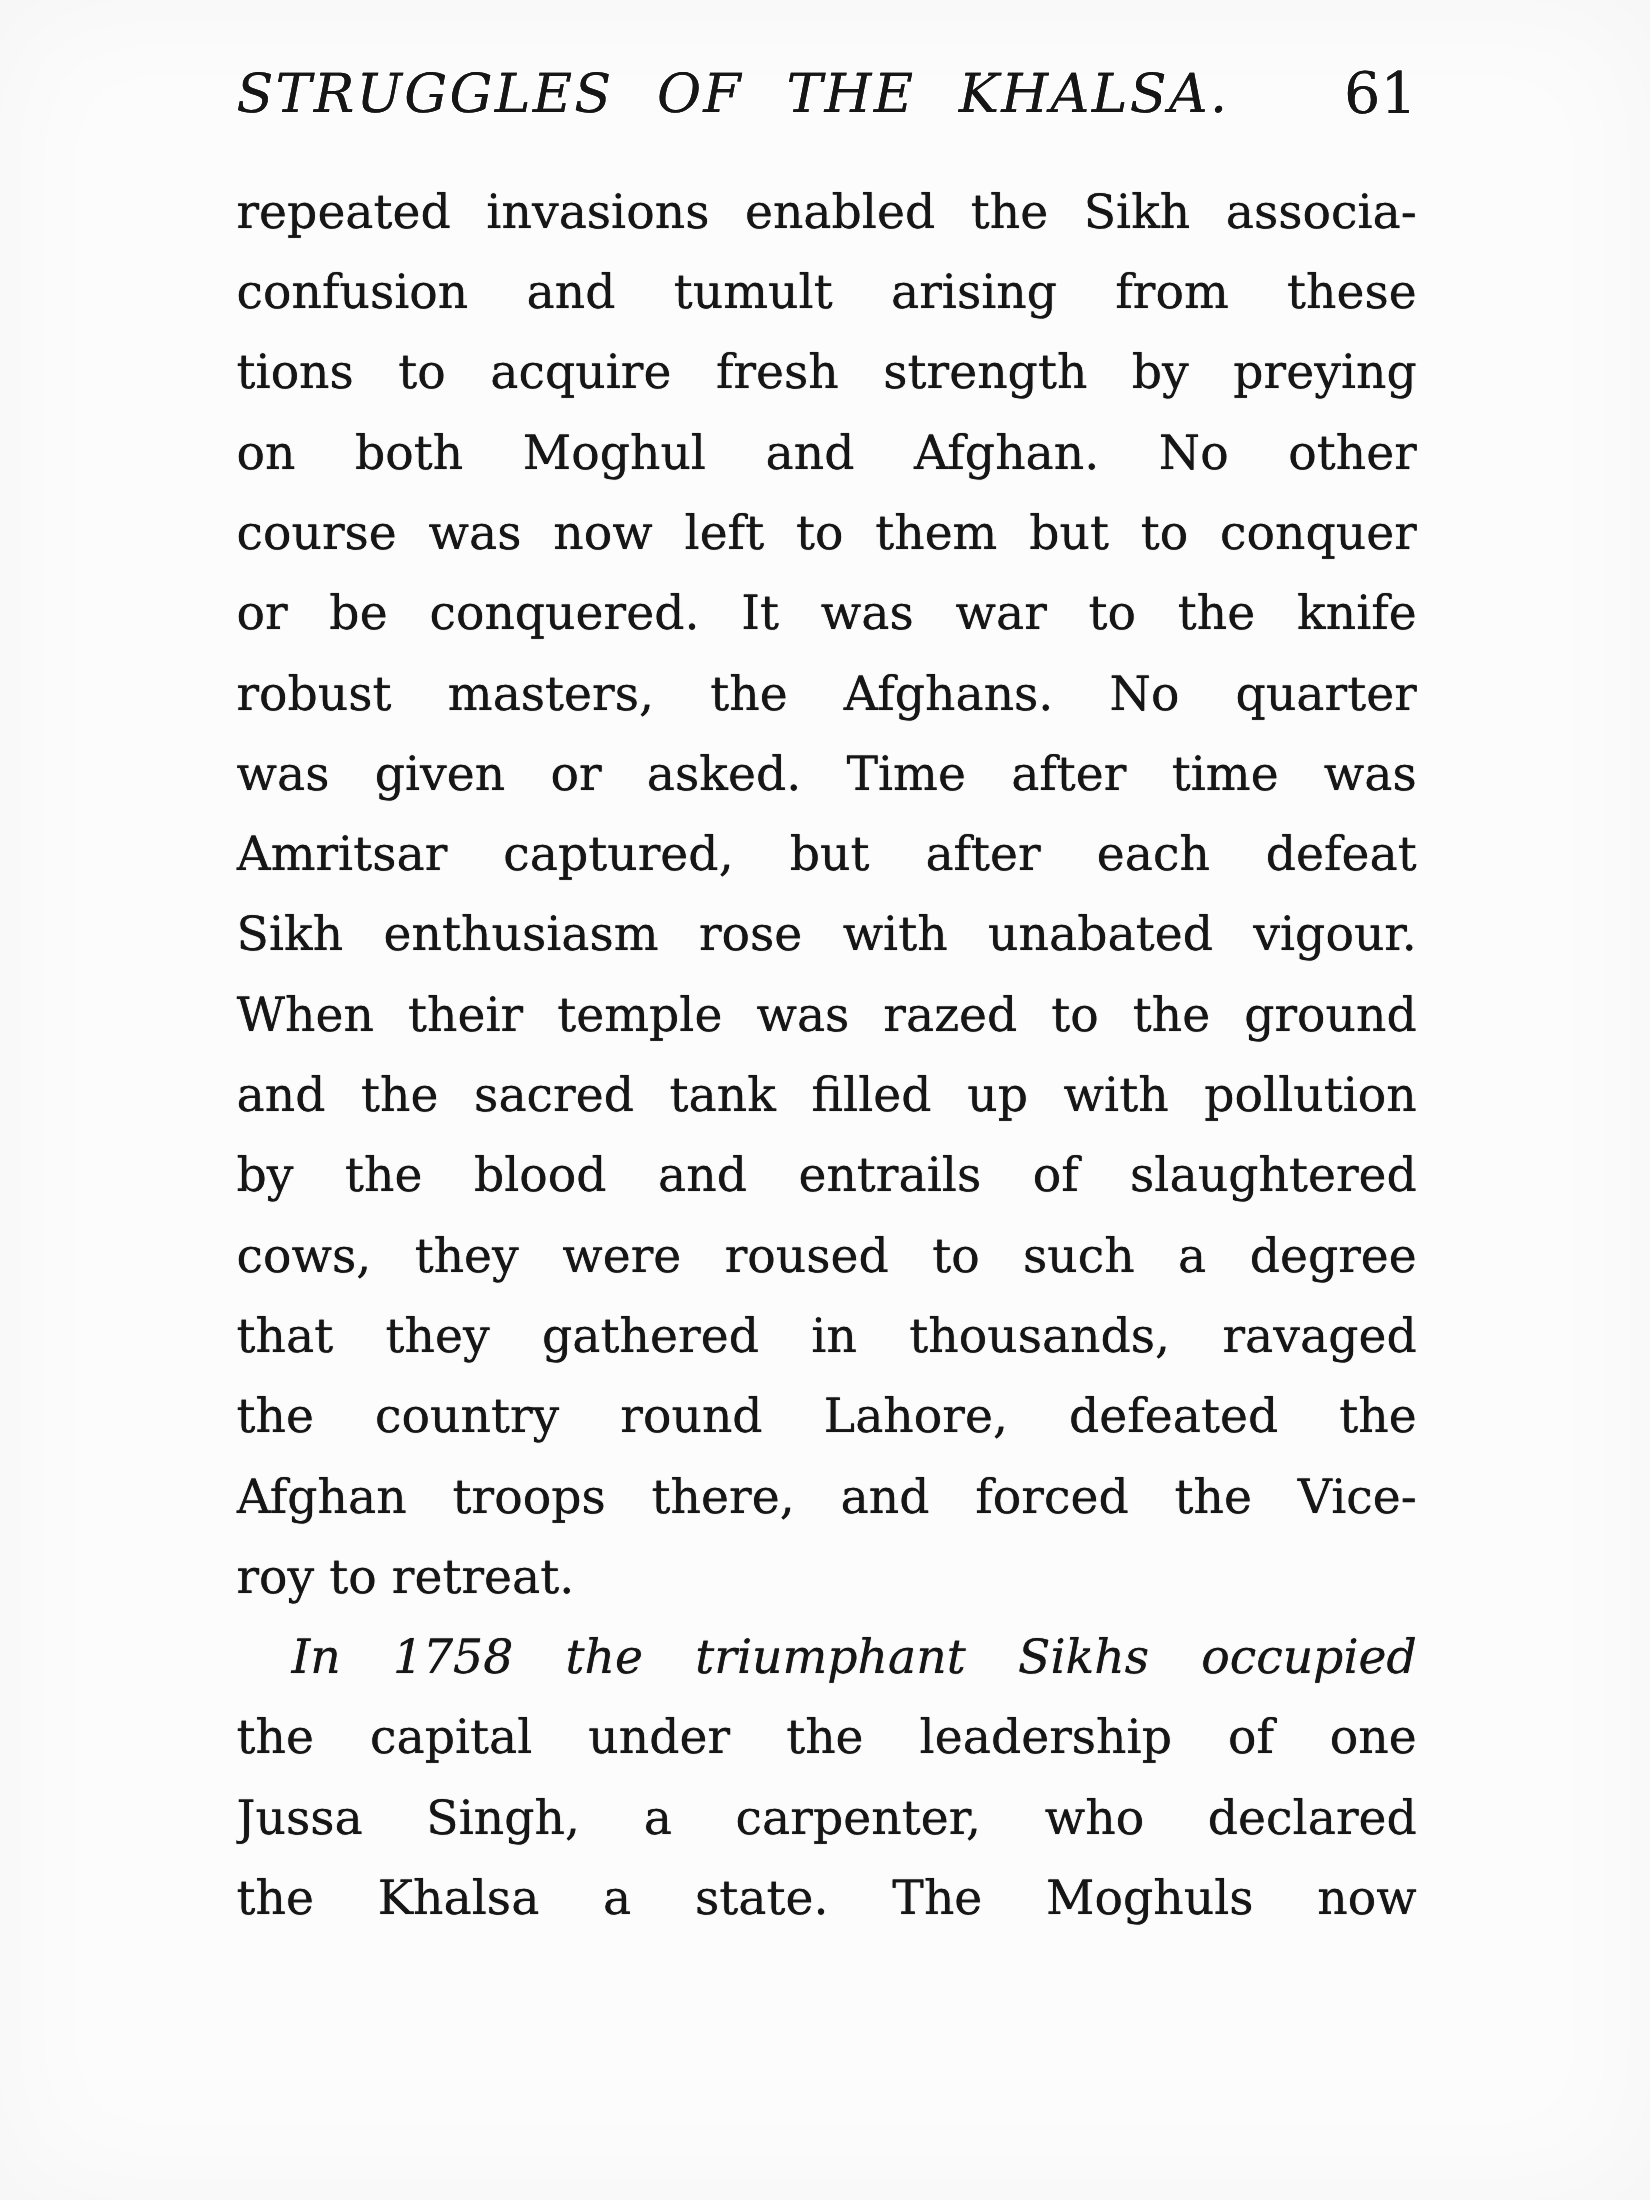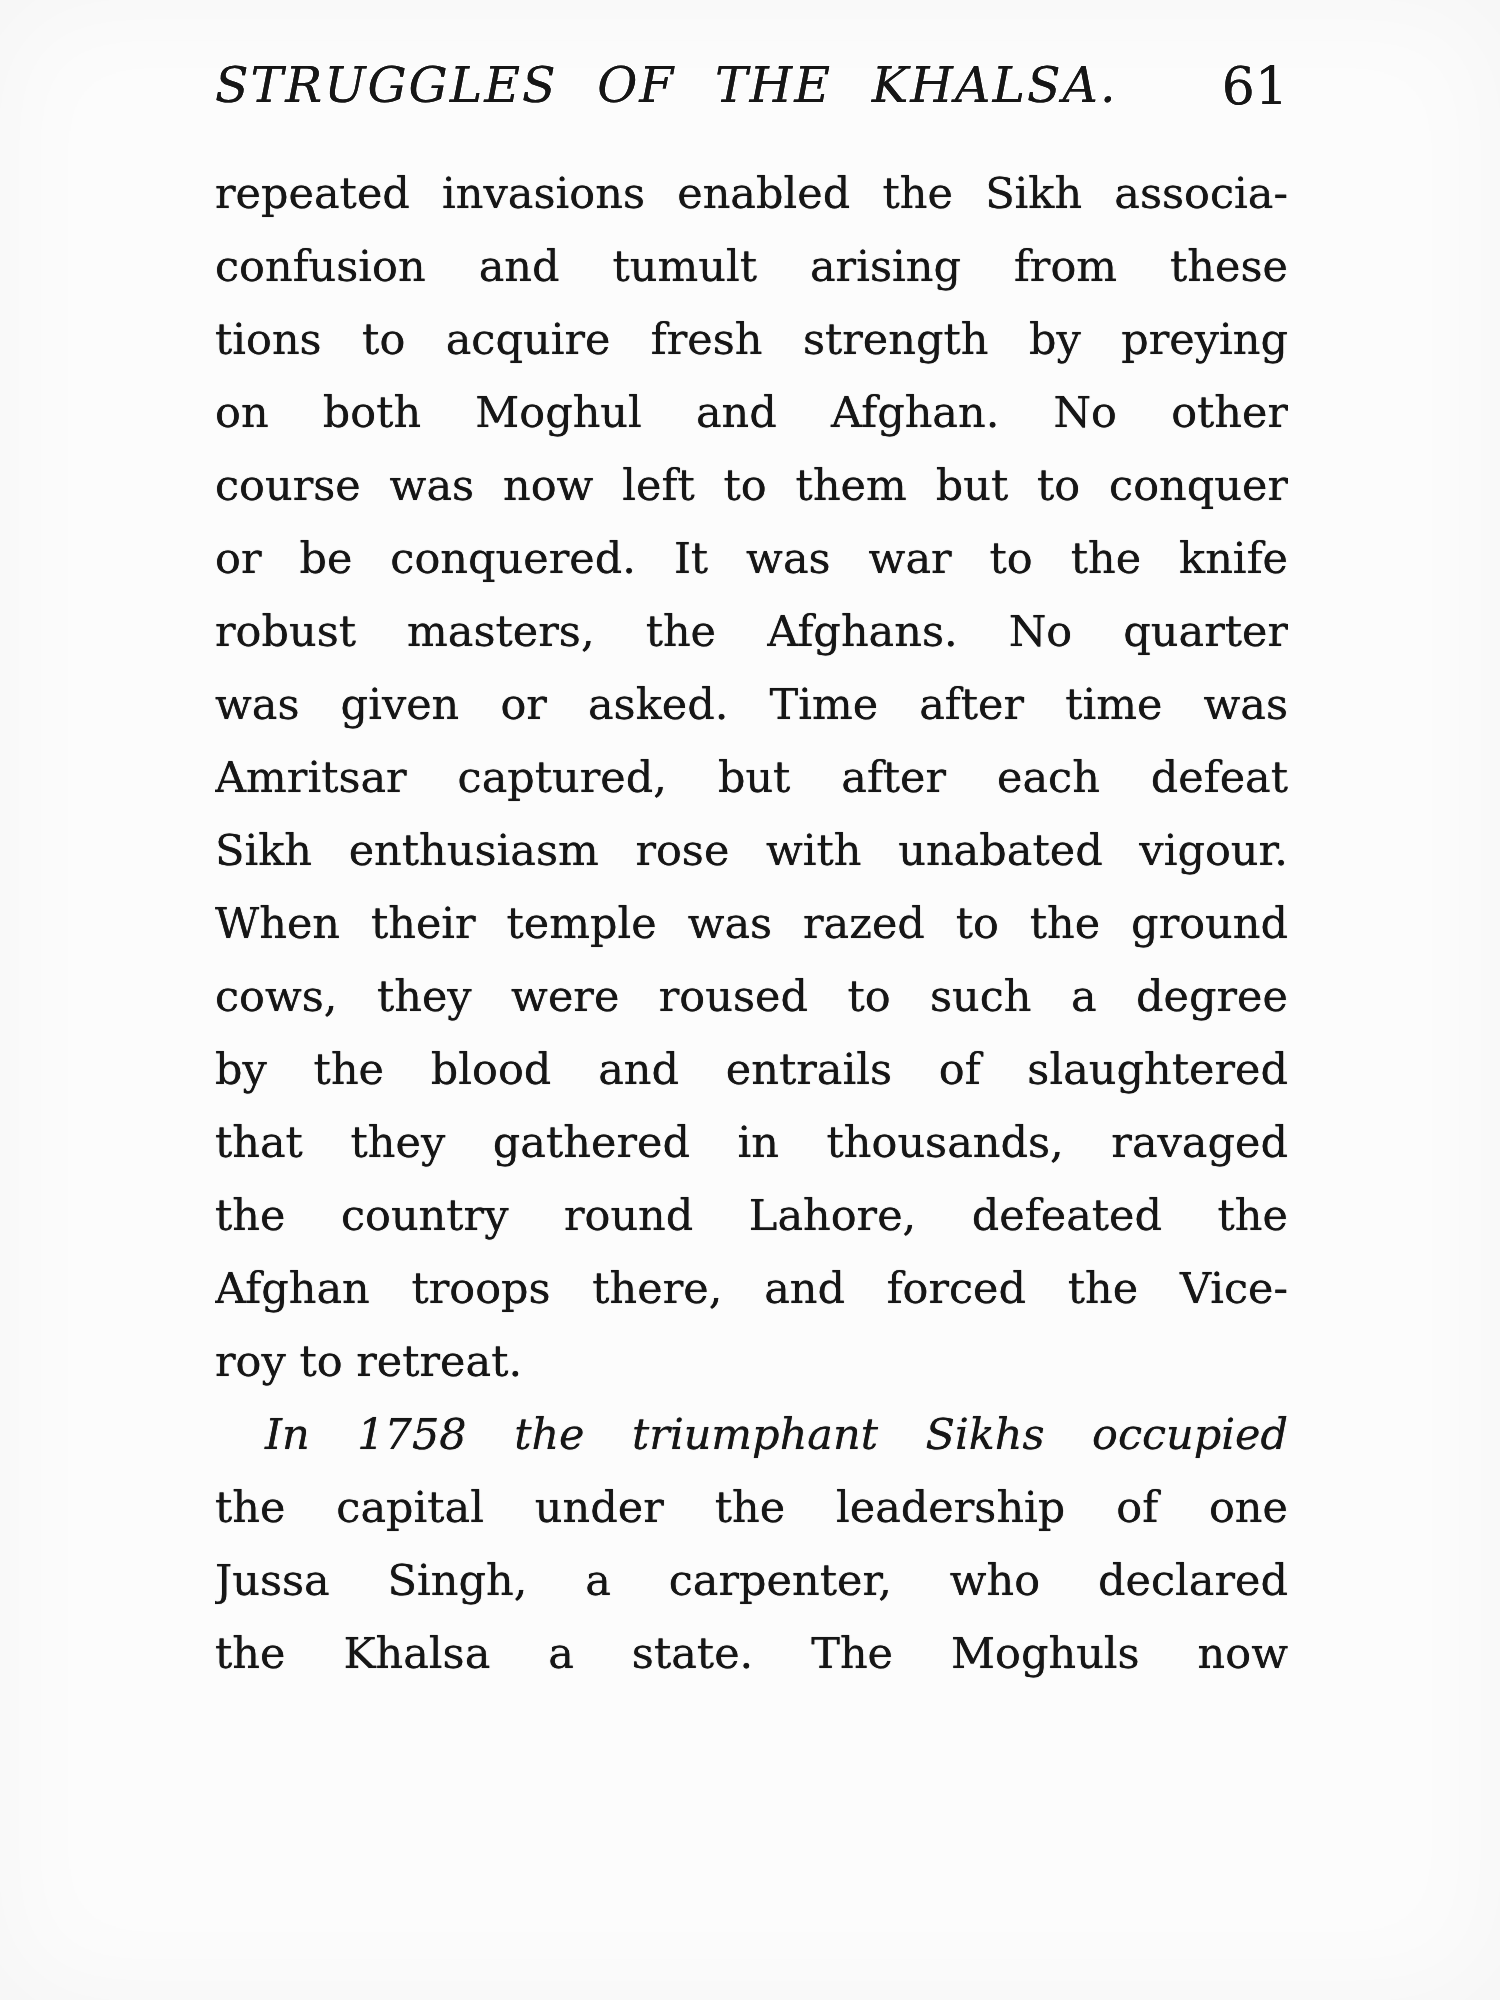--- a/index.html
+++ b/index.html
@@ -85,22 +85,23 @@
         <div class="line">confusion and tumult arising from these</div>
         <div class="line">tions to acquire fresh strength by preying</div>
         <div class="line">on both Moghul and Afghan. No other</div>
         <div class="line">course was now left to them but to conquer</div>
         <div class="line">or be conquered. It was war to the knife</div>
         <div class="line">robust masters, the Afghans. No quarter</div>
         <div class="line">was given or asked. Time after time was</div>
         <div class="line">Amritsar captured, but after each defeat</div>
         <div class="line">Sikh enthusiasm rose with unabated vigour.</div>
         <div class="line">When their temple was razed to the ground</div>
+        <div class="line">and the sacred tank filled up with pollution</div>
+        <div class="line">by the blood and entrails of slaughtered</div>
         <div class="line">cows, they were roused to such a degree</div>
-        <div class="line">by the blood and entrails of slaughtered</div>
         <div class="line">that they gathered in thousands, ravaged</div>
         <div class="line">the country round Lahore, defeated the</div>
         <div class="line">Afghan troops there, and forced the Vice-</div>
         <div class="line no-just">roy to retreat.</div>
       </div>
       <div class="paragraph">
         <div class="line indent">In 1758 the triumphant Sikhs occupied</div>
         <div class="line">the capital under the leadership of one</div>
         <div class="line">Jussa Singh, a carpenter, who declared</div>
         <div class="line">the Khalsa a state. The Moghuls now</div>

